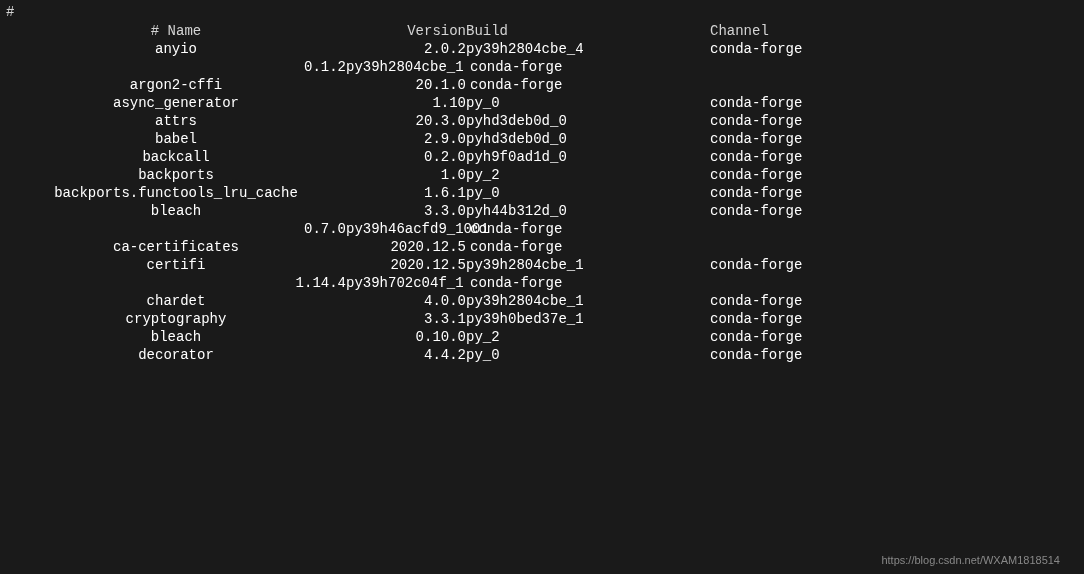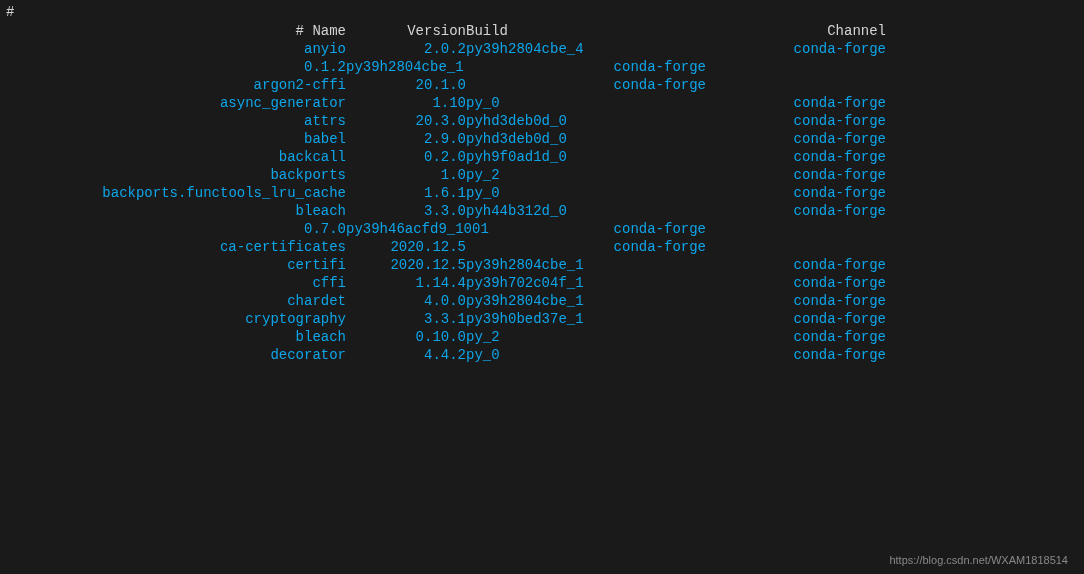--- a/index.html
+++ b/index.html
@@ -35,55 +35,55 @@
       display: grid;
       grid-template-columns: 340px 120px 240px 180px;
       color: #d4d4d4;
       padding: 1px 0;
     }
 
     .data-row {
       display: grid;
       grid-template-columns: 340px 120px 240px 180px;
       padding: 1px 0;
-      color: #0ea5e9;
+      color: #ffffff;
       font-family: Liberation Mono, monospace;
     }
 
     .data-row:nth-child(odd) {
       background-color: transparent;
     }
 
     .col-name {
-      text-align: right;
+      text-align: center;
     }
 
     .col-version {
       text-align: right;
     }
 
     .col-build {
       text-align: left;
       padding-right: 8px;
     }
 
     .col-channel {
-      text-align: right;
+      text-align: left;
       padding-left: 4px;
     }
 
     .hash-line {
       color: #d4d4d4;
       margin-bottom: 2px;
     }
 
     .watermark {
       position: absolute;
       bottom: 8px;
-      right: 16px;
+      right: 24px;
       color: #888;
       font-size: 11px;
       font-family: Arial, sans-serif;
     }
   </style>
 </head>
 <body>
 
 <div class="terminal">
   <div class="table-container">
@@ -163,21 +163,20 @@
           <span class="col-version">2020.12.5</span>
           <span class="col-channel">conda-forge</span>
         </div>
         <div class="data-row">
           <span class="col-name">certifi</span>
           <span class="col-version">2020.12.5</span>
           <span class="col-build">py39h2804cbe_1</span>
           <span class="col-channel">conda-forge</span>
         </div>
         <div class="data-row">
-          <span class="col-name">cffi</span>
           <span class="col-version">1.14.4</span>
           <span class="col-build">py39h702c04f_1</span>
           <span class="col-channel">conda-forge</span>
         </div>
         <div class="data-row">
           <span class="col-name">chardet</span>
           <span class="col-version">4.0.0</span>
           <span class="col-build">py39h2804cbe_1</span>
           <span class="col-channel">conda-forge</span>
         </div>

